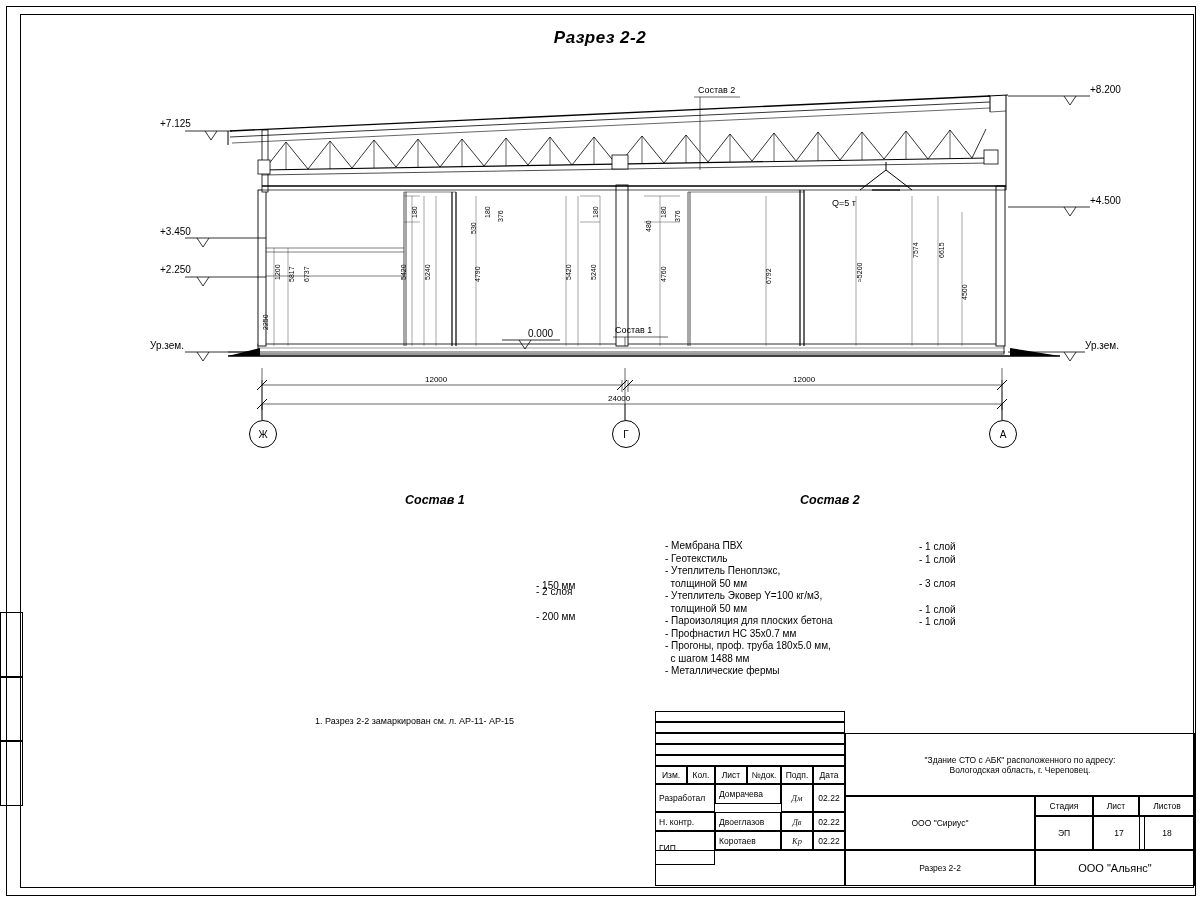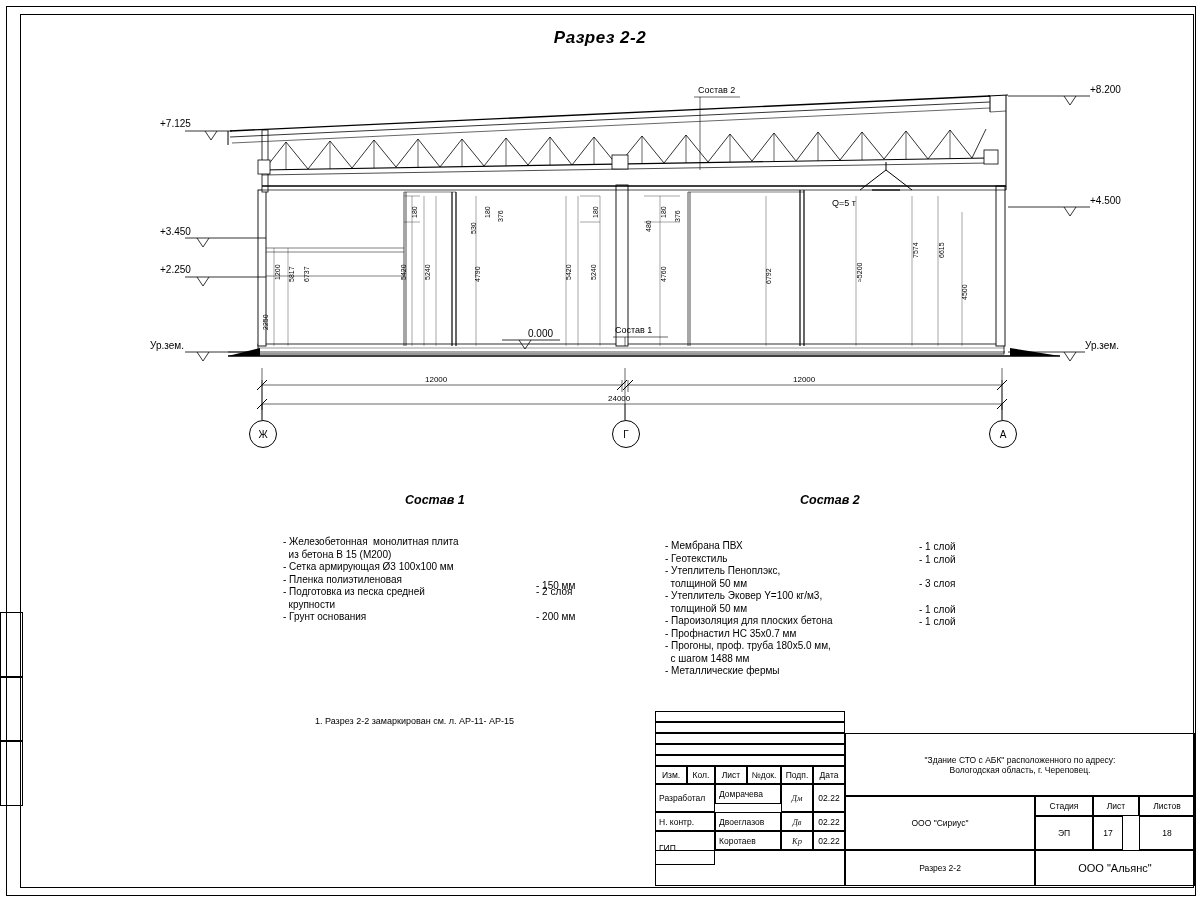--- a/index.html
+++ b/index.html
@@ -254,29 +254,20 @@
       <span>Ж</span>
     </div>
   <div class="circ" style="left:612px;top:420px;">
       <span>Г</span>
     </div>
   <div class="circ" style="left:989px;top:420px;">
       <span>А</span>
     </div>
 
   <div class="comp-title" style="left:405px;top:493px;">Состав 1</div>
-  <div class="comp-list" style="left:283px;top:536px;">
-    <div class="row two" style="white-space:pre;">- Железобетонная  монолитная плита
-  из бетона В 15 (М200)</div>
-    <div class="row" style="white-space:pre;">- Сетка армирующая Ø3 100х100 мм</div>
-    <div class="row" style="white-space:pre;">- Пленка полиэтиленовая</div>
-    <div class="row two" style="white-space:pre;">- Подготовка из песка средней
-  крупности</div>
-    <div class="row" style="white-space:pre;">- Грунт основания</div>
-  </div>
   <div class="comp-qty" style="left:536px;top:580px;">- 150 мм</div>
   <div class="comp-qty" style="left:536px;top:586px;">- 2 слоя</div>
   <div class="comp-qty" style="left:536px;top:611px;">- 200 мм</div>
 
   <div class="comp-title" style="left:800px;top:493px;">Состав 2</div>
   <div class="comp-list" style="left:665px;top:540px;">
     <div class="row" style="white-space:pre;">- Мембрана ПВХ</div>
     <div class="row" style="white-space:pre;">- Геотекстиль</div>
     <div class="row two" style="white-space:pre;">- Утеплитель Пеноплэкс,
   толщиной 50 мм</div>
@@ -335,19 +326,19 @@
     <div class="cell" style="left:0;top:139px;width:190px;height:36px;"></div>
 
     <div class="cell" style="left:190px;top:85px;width:190px;height:54px;">ООО "Сириус"</div>
 
     <div class="cell" style="left:190px;top:139px;width:190px;height:36px;">Разрез 2-2</div>
 
     <div class="cell" style="left:380px;top:85px;width:58px;height:20px;">Стадия</div>
     <div class="cell" style="left:438px;top:85px;width:46px;height:20px;">Лист</div>
     <div class="cell" style="left:484px;top:85px;width:56px;height:20px;">Листов</div>
     <div class="cell" style="left:380px;top:105px;width:58px;height:34px;">ЭП</div>
-    <div class="cell" style="left:438px;top:105px;width:30px;height:34px;">17</div>
+    <div class="cell" style="left:438px;top:105px;width:52px;height:34px;">17</div>
     <div class="cell" style="left:484px;top:105px;width:56px;height:34px;">18</div>
 
     <div class="cell" style="left:380px;top:139px;width:160px;height:36px;font-size:11px;">ООО "Альянс"</div>
   </div>
 
 </div>
 
 </body></html>

